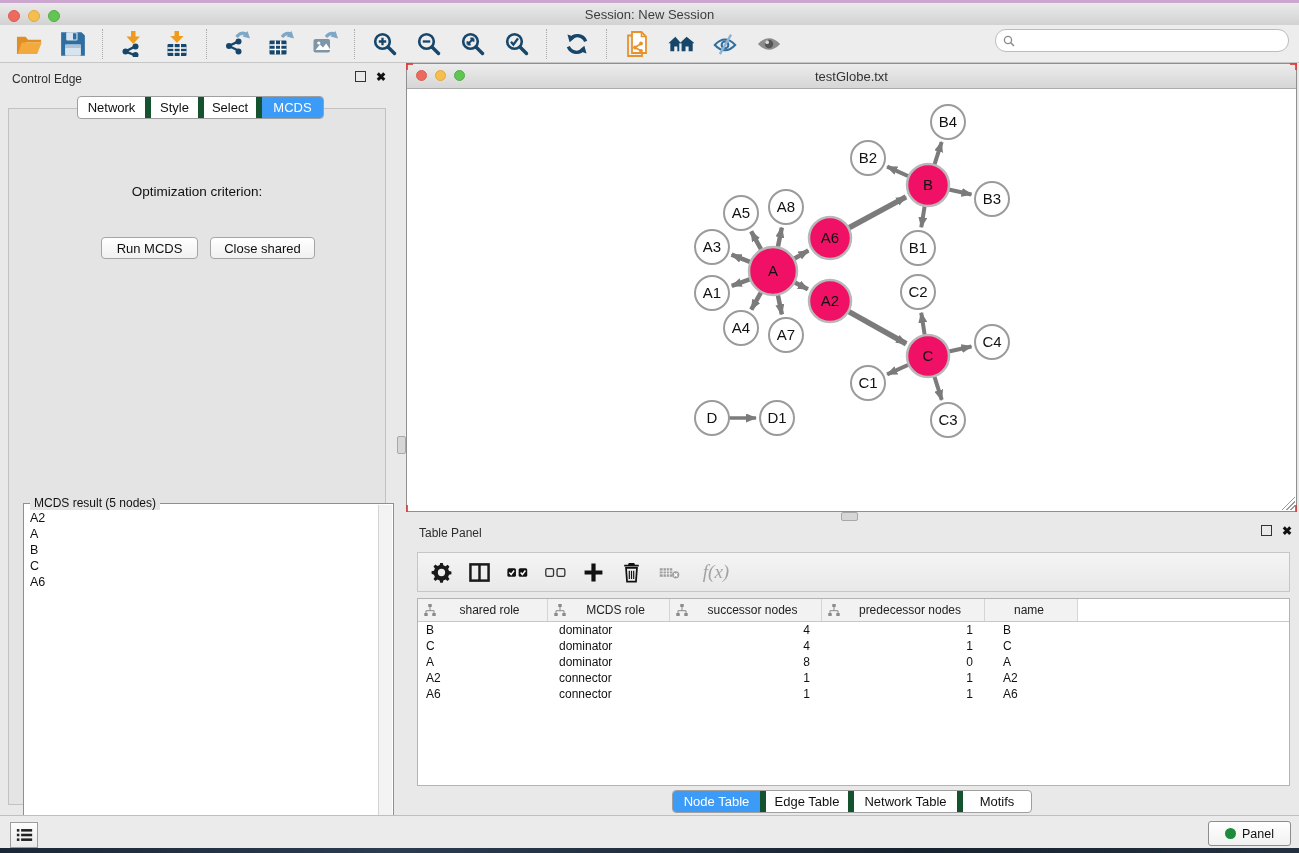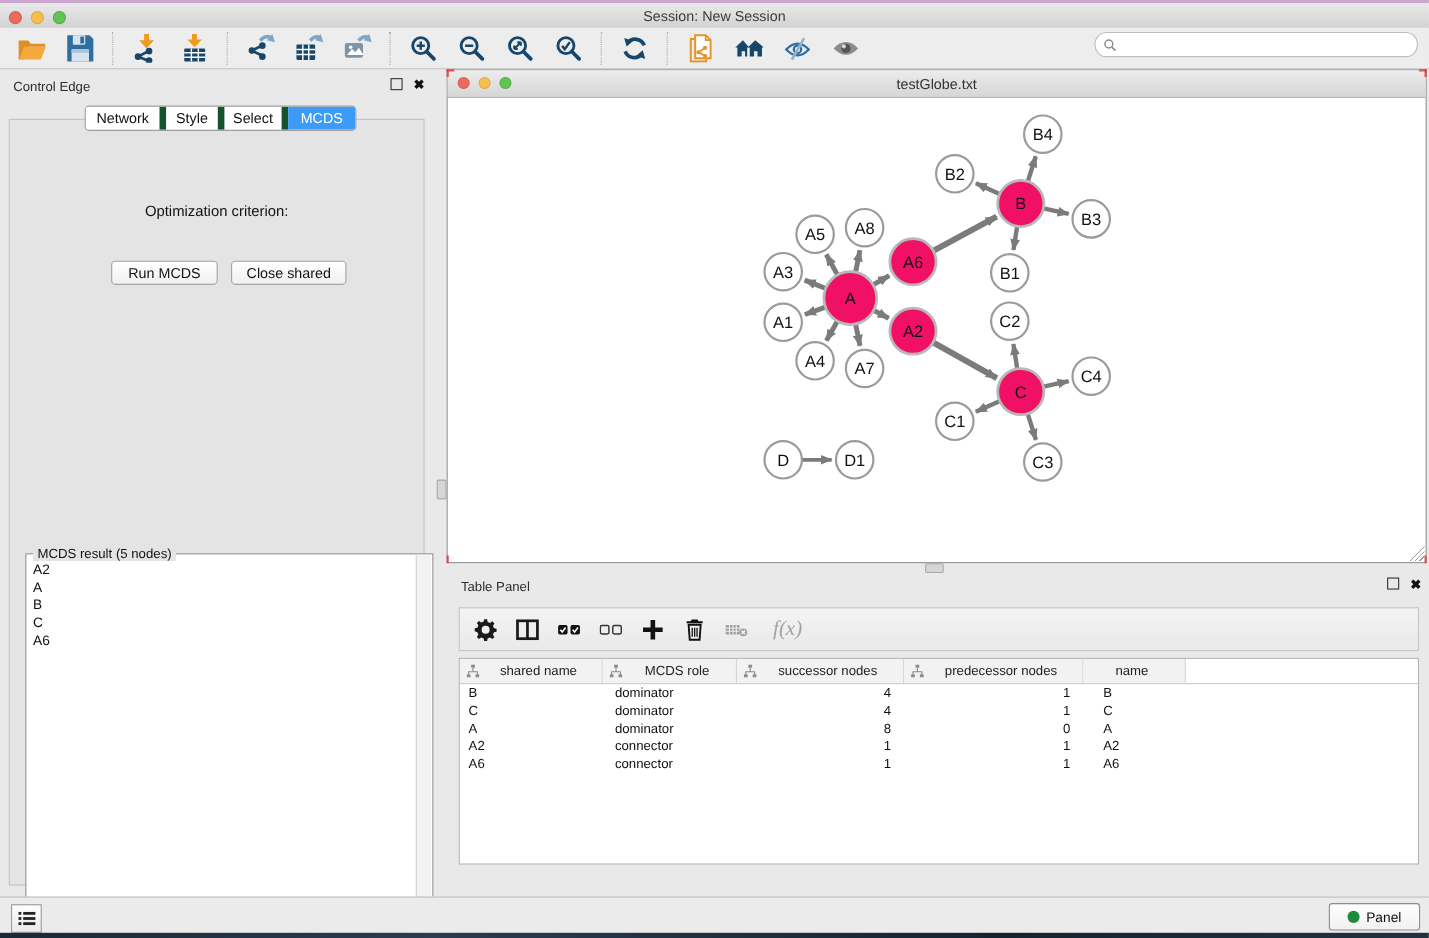--- a/index.html
+++ b/index.html
@@ -538,21 +538,21 @@
           <span style="display:flex">
             <svg width="12" height="12" viewBox="0 0 12 12">
               <g fill="#8a8a8a">
                 <rect x="4.3" y="0" width="3.4" height="3"></rect>
                 <rect x="0.3" y="9" width="3.4" height="3"></rect>
                 <rect x="8.3" y="9" width="3.4" height="3"></rect>
               </g>
               <path d="M6 3v3M2 9V6.7h8V9M6 6v.7" stroke="#8a8a8a" fill="none"></path>
             </svg>
           </span>
-          <span class="ht">shared name</span>
+          <span class="ht">shared role</span>
         </div>
         <div class="hcell" style="width: 122px;">
           <span style="display:flex">
             <svg width="12" height="12" viewBox="0 0 12 12">
               <g fill="#8a8a8a">
                 <rect x="4.3" y="0" width="3.4" height="3"></rect>
                 <rect x="0.3" y="9" width="3.4" height="3"></rect>
                 <rect x="8.3" y="9" width="3.4" height="3"></rect>
               </g>
               <path d="M6 3v3M2 9V6.7h8V9M6 6v.7" stroke="#8a8a8a" fill="none"></path>
@@ -621,20 +621,26 @@
         </div>
         <div class="trow">
           <div class="tcell c0">A6</div>
           <div class="tcell c1">connector</div>
           <div class="tcell c2">1</div>
           <div class="tcell c3">1</div>
           <div class="tcell c4">A6</div>
         </div>
       </div>
   </div>
+  <div class="tabrow" id="tp-tabs">
+      <div class="seg sel" style="width: 93px;">Node Table</div>
+      <div class="seg" style="width: 88px;">Edge Table</div>
+      <div class="seg" style="width: 109px;">Network Table</div>
+      <div class="seg" style="width: 68px;">Motifs</div>
+    </div>
 </section>
 
 <div class="abs" id="statusbar">
   <div id="list-btn">
     <svg width="17" height="14" viewBox="0 0 20 16">
       <g fill="#222">
         <rect x="1" y="1" width="3" height="3"></rect>
           <rect x="6" y="1" width="13" height="3"></rect>
         <rect x="1" y="6.5" width="3" height="3"></rect>
           <rect x="6" y="6.5" width="13" height="3"></rect>

